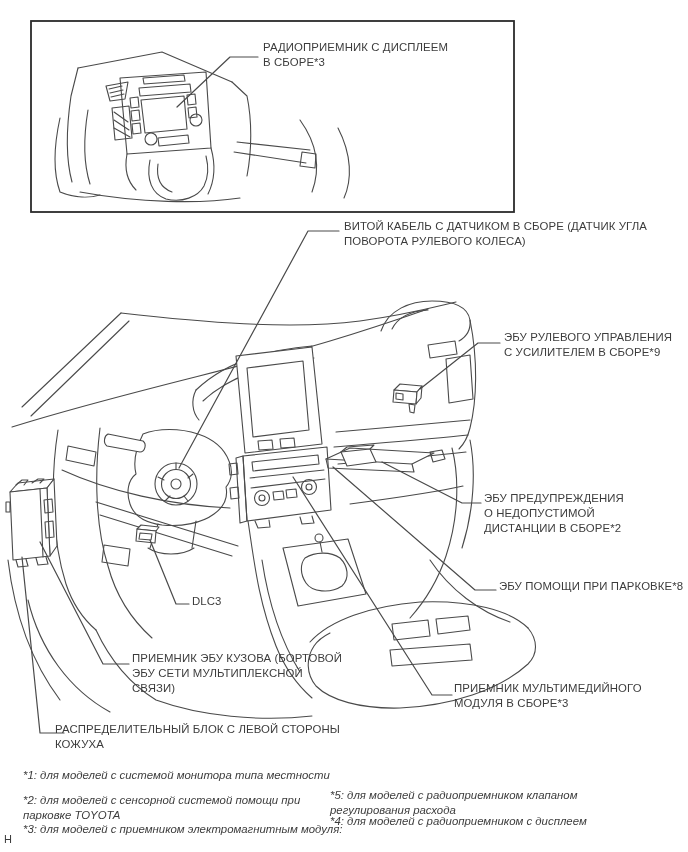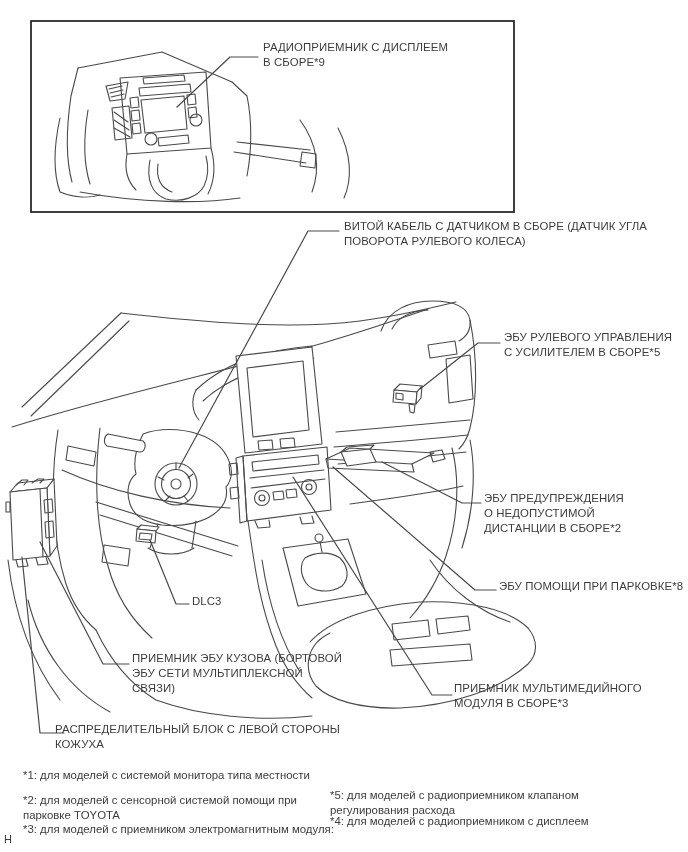--- a/index.html
+++ b/index.html
@@ -8,20 +8,21 @@
     font-family:"Liberation Sans",sans-serif;overflow:hidden;
   }
   #art{position:absolute;left:0;top:0;}
   .lbl{
     position:absolute;font-size:11.4px;line-height:15px;color:var(--ink,#3c3c3c);
     white-space:pre-line;letter-spacing:0.1px;
   }
   .fn{
     position:absolute;font-size:11.4px;line-height:15px;color:var(--ink,#3c3c3c);
     white-space:pre-line;
+    font-style:italic;
   }
   .marker{position:absolute;left:4px;top:833px;font-size:11px;color:var(--ink,#3c3c3c);}
 </style>
 </head>
 <body style="--ink: #3c3c3c;">
 
 <svg id="art" width="688" height="852" viewBox="0 0 688 852">
 
   <rect x="31" y="21" width="483" height="191" fill="none" stroke="#2b2b2b" stroke-width="1.8"></rect>
 
@@ -180,25 +181,25 @@
     <polyline points="382,462 462,503 481,503"></polyline>
     <polyline points="333,467 475,590 496,590"></polyline>
     <polyline points="293,477 432,695 452,695"></polyline>
     <polyline points="150,540 176,604 189,604"></polyline>
     <polyline points="40,542 103,664 129,664"></polyline>
     <polyline points="22,557 40,733 64,733"></polyline>
   </g>
 </svg>
 
 <div class="lbl" style="left:263px;top:40px">РАДИОПРИЕМНИК С ДИСПЛЕЕМ
-В СБОРЕ*9</div>
+В СБОРЕ*3</div>
 <div class="lbl" style="left:344px;top:219px">ВИТОЙ КАБЕЛЬ С ДАТЧИКОМ В СБОРЕ (ДАТЧИК УГЛА
 ПОВОРОТА РУЛЕВОГО КОЛЕСА)</div>
 <div class="lbl" style="left:504px;top:330px">ЭБУ РУЛЕВОГО УПРАВЛЕНИЯ
-С УСИЛИТЕЛЕМ В СБОРЕ*5</div>
+С УСИЛИТЕЛЕМ В СБОРЕ*9</div>
 <div class="lbl" style="left:484px;top:491px">ЭБУ ПРЕДУПРЕЖДЕНИЯ
 О НЕДОПУСТИМОЙ
 ДИСТАНЦИИ В СБОРЕ*2</div>
 <div class="lbl" style="left:499px;top:579px">ЭБУ ПОМОЩИ ПРИ ПАРКОВКЕ*8</div>
 <div class="lbl" style="left:192px;top:594px">DLC3</div>
 <div class="lbl" style="left:132px;top:651px">ПРИЕМНИК ЭБУ КУЗОВА (БОРТОВОЙ
 ЭБУ СЕТИ МУЛЬТИПЛЕКСНОЙ
 СВЯЗИ)</div>
 <div class="lbl" style="left:55px;top:722px">РАСПРЕДЕЛИТЕЛЬНЫЙ БЛОК С ЛЕВОЙ СТОРОНЫ
 КОЖУХА</div>

